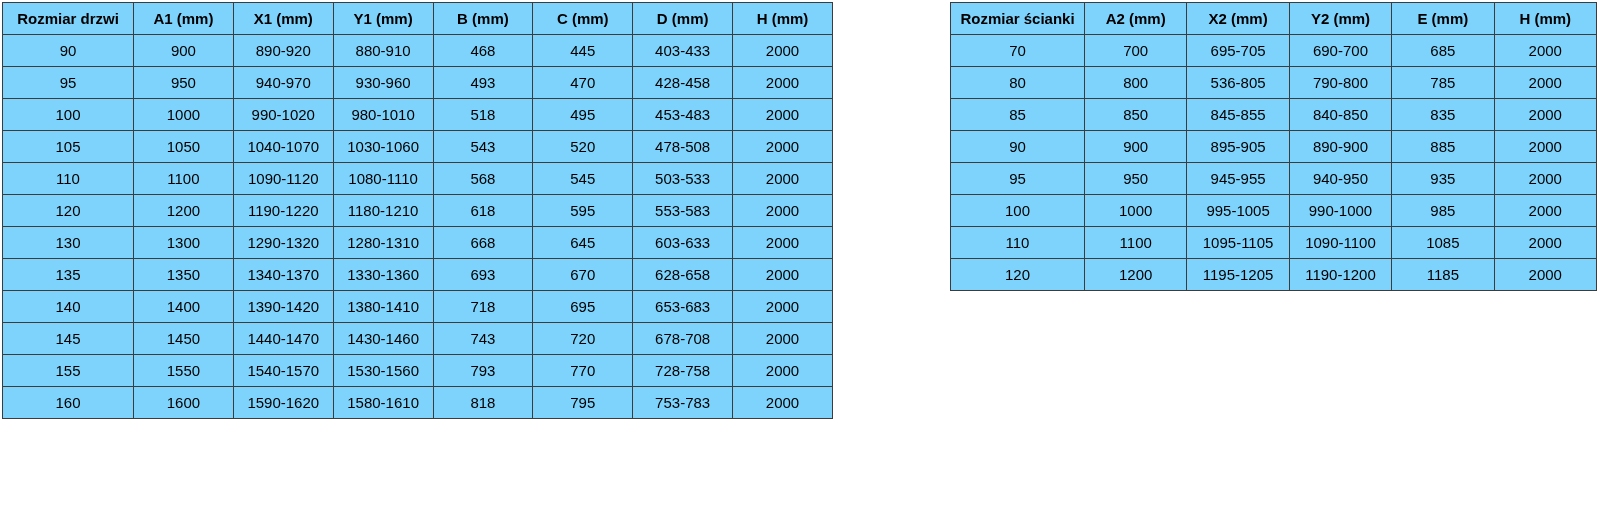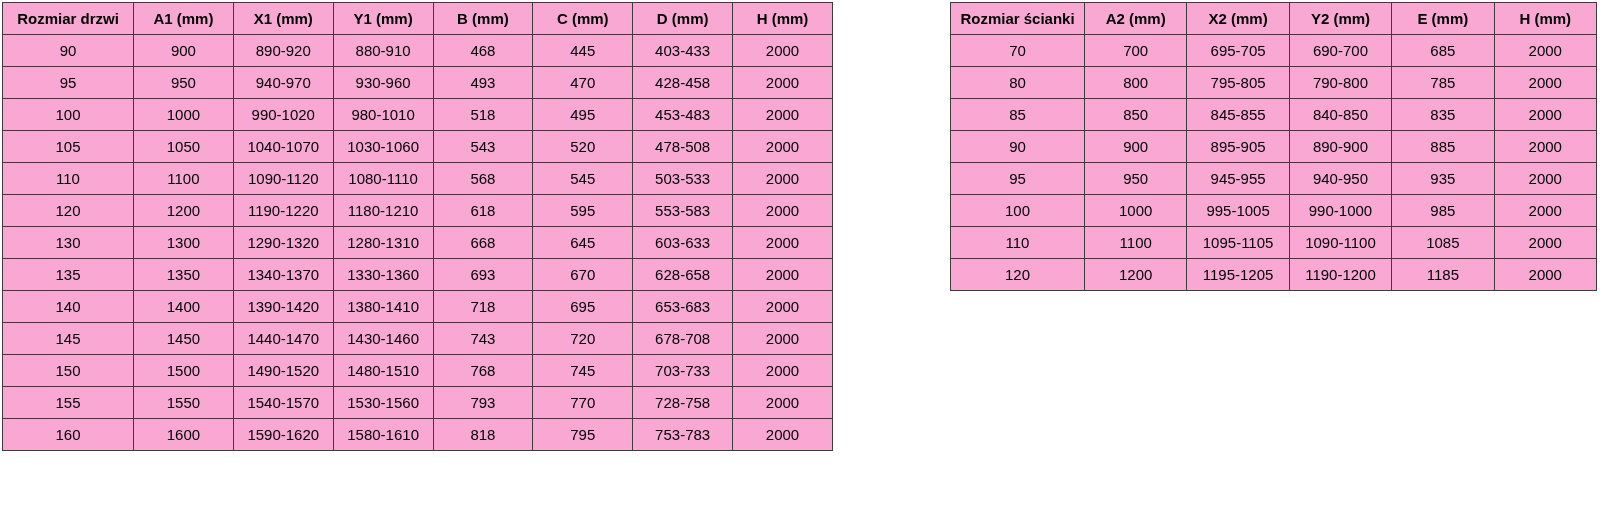--- a/index.html
+++ b/index.html
@@ -11,21 +11,21 @@
     height: 514px;
     position: relative;
     background: #ffffff;
     font-family: "Liberation Sans", sans-serif;
   }
   table.size-table {
     border-collapse: collapse;
     table-layout: fixed;
     position: absolute;
     top: 2px;
-    background: #f9a8d4;
+    background: #7dd3fc;
   }
   #door-table {
     left: 2px;
     width: 831px;
   }
   #wall-table {
     left: 950px;
     width: 647px;
   }
   #door-table col.first-col { width: 131px; }
@@ -167,30 +167,20 @@
         <td>145</td>
         <td>1450</td>
         <td>1440-1470</td>
         <td>1430-1460</td>
         <td>743</td>
         <td>720</td>
         <td>678-708</td>
         <td>2000</td>
       </tr>
       <tr>
-        <td>150</td>
-        <td>1500</td>
-        <td>1490-1520</td>
-        <td>1480-1510</td>
-        <td>768</td>
-        <td>745</td>
-        <td>703-733</td>
-        <td>2000</td>
-      </tr>
-      <tr>
         <td>155</td>
         <td>1550</td>
         <td>1540-1570</td>
         <td>1530-1560</td>
         <td>793</td>
         <td>770</td>
         <td>728-758</td>
         <td>2000</td>
       </tr>
       <tr>
@@ -230,21 +220,21 @@
         <td>70</td>
         <td>700</td>
         <td>695-705</td>
         <td>690-700</td>
         <td>685</td>
         <td>2000</td>
       </tr>
       <tr>
         <td>80</td>
         <td>800</td>
-        <td>795-805</td>
+        <td>536-805</td>
         <td>790-800</td>
         <td>785</td>
         <td>2000</td>
       </tr>
       <tr>
         <td>85</td>
         <td>850</td>
         <td>845-855</td>
         <td>840-850</td>
         <td>835</td>

